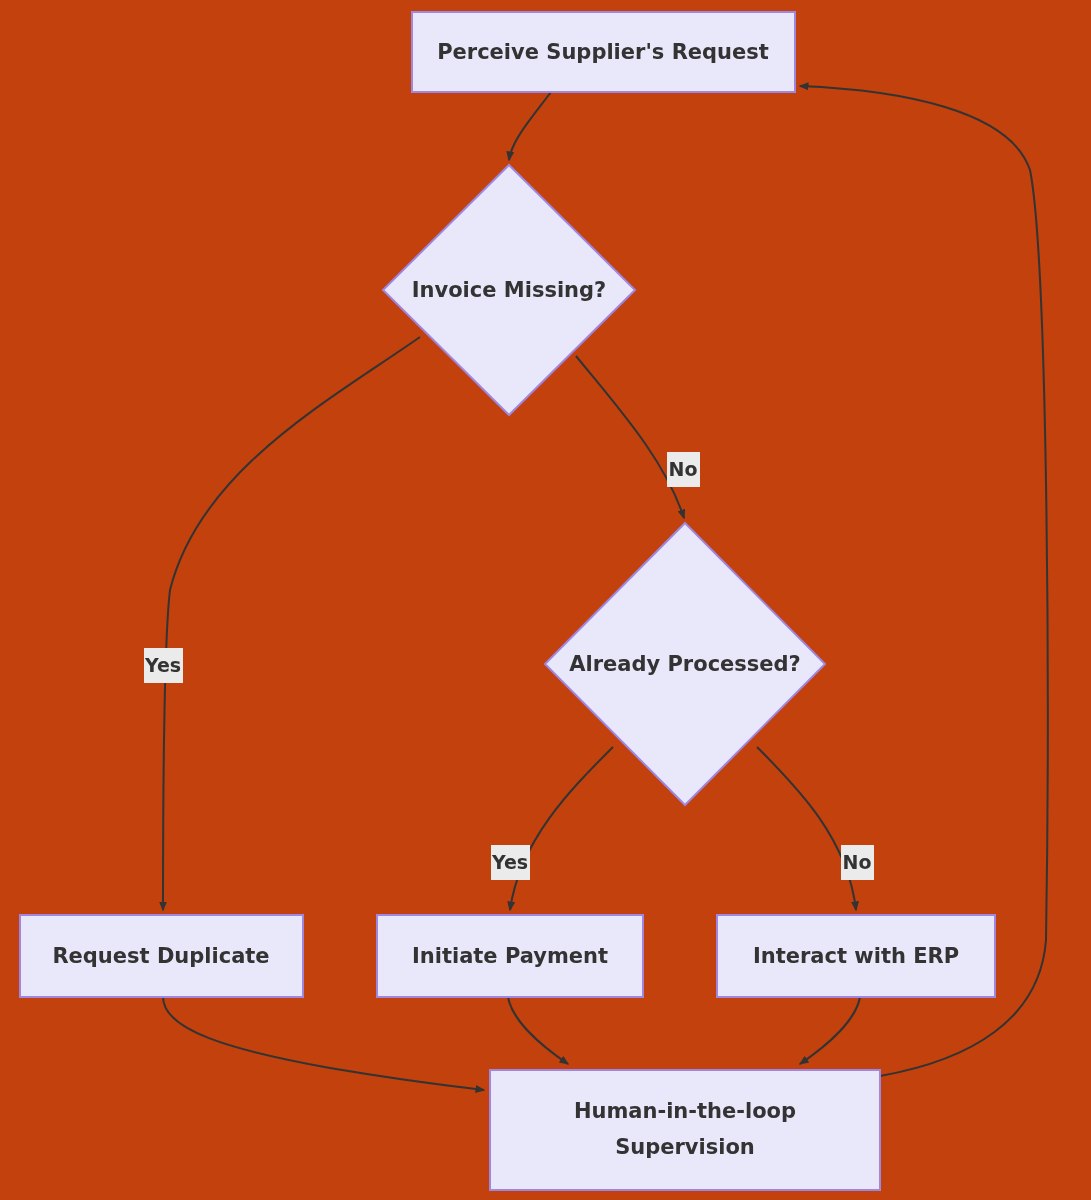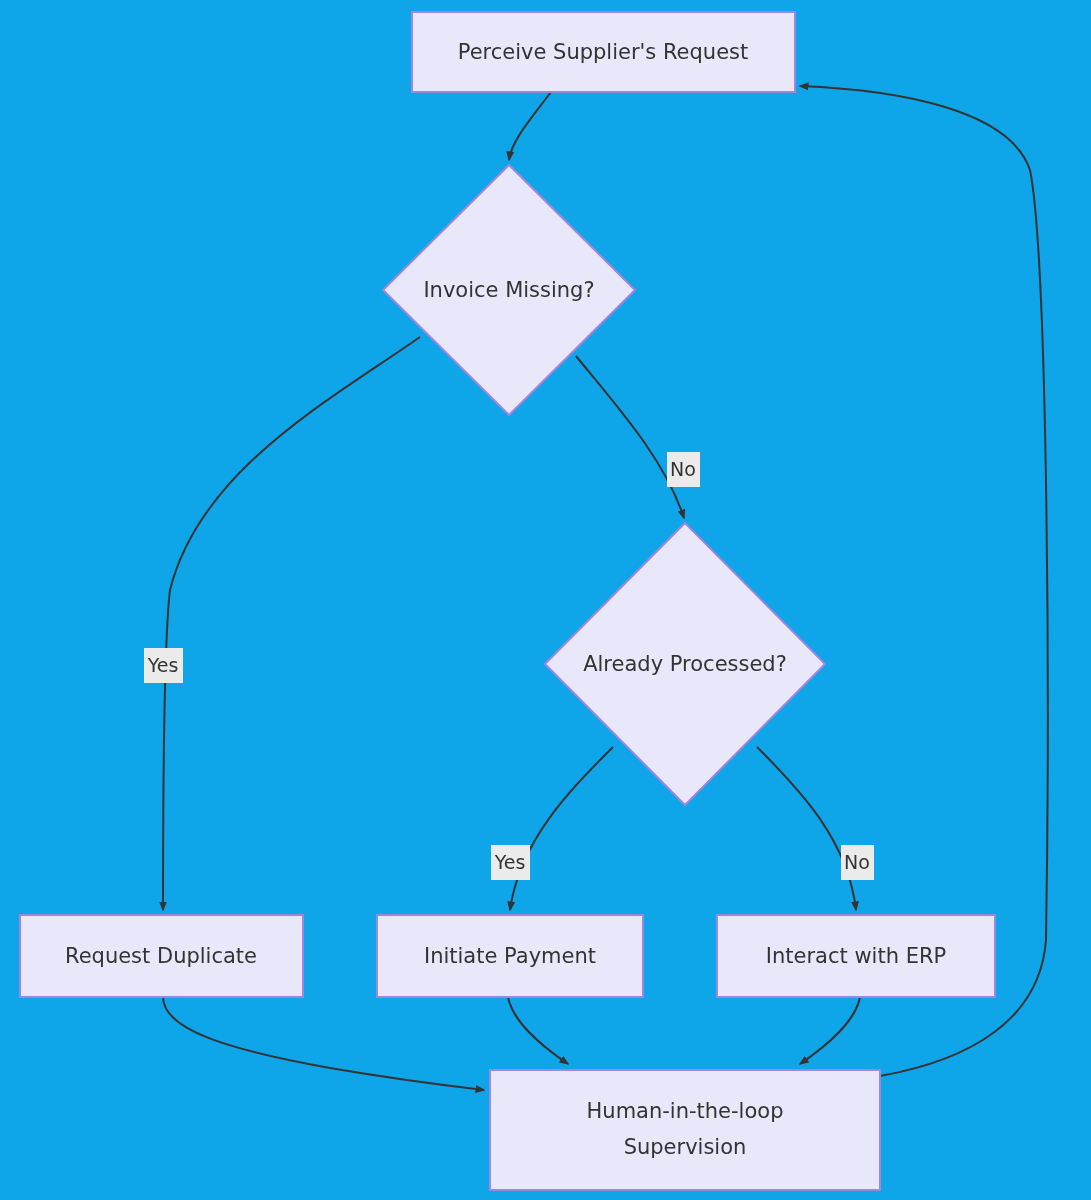--- a/index.html
+++ b/index.html
@@ -8,22 +8,23 @@
     padding: 0;
     background: #ffffff;
   }
   body {
     font-family: "DejaVu Sans", "Liberation Sans", sans-serif;
   }
   #diagram-root {
     position: relative;
     width: 1091px;
     height: 1200px;
-    background: #0ea5e9;
+    background: #c2410c;
     overflow: hidden;
+    font-weight: bold;
   }
   #flow-svg {
     position: absolute;
     left: 0;
     top: 0;
     width: 1091px;
     height: 1200px;
   }
   .node-label {
     font-family: "DejaVu Sans", "Liberation Sans", sans-serif;

